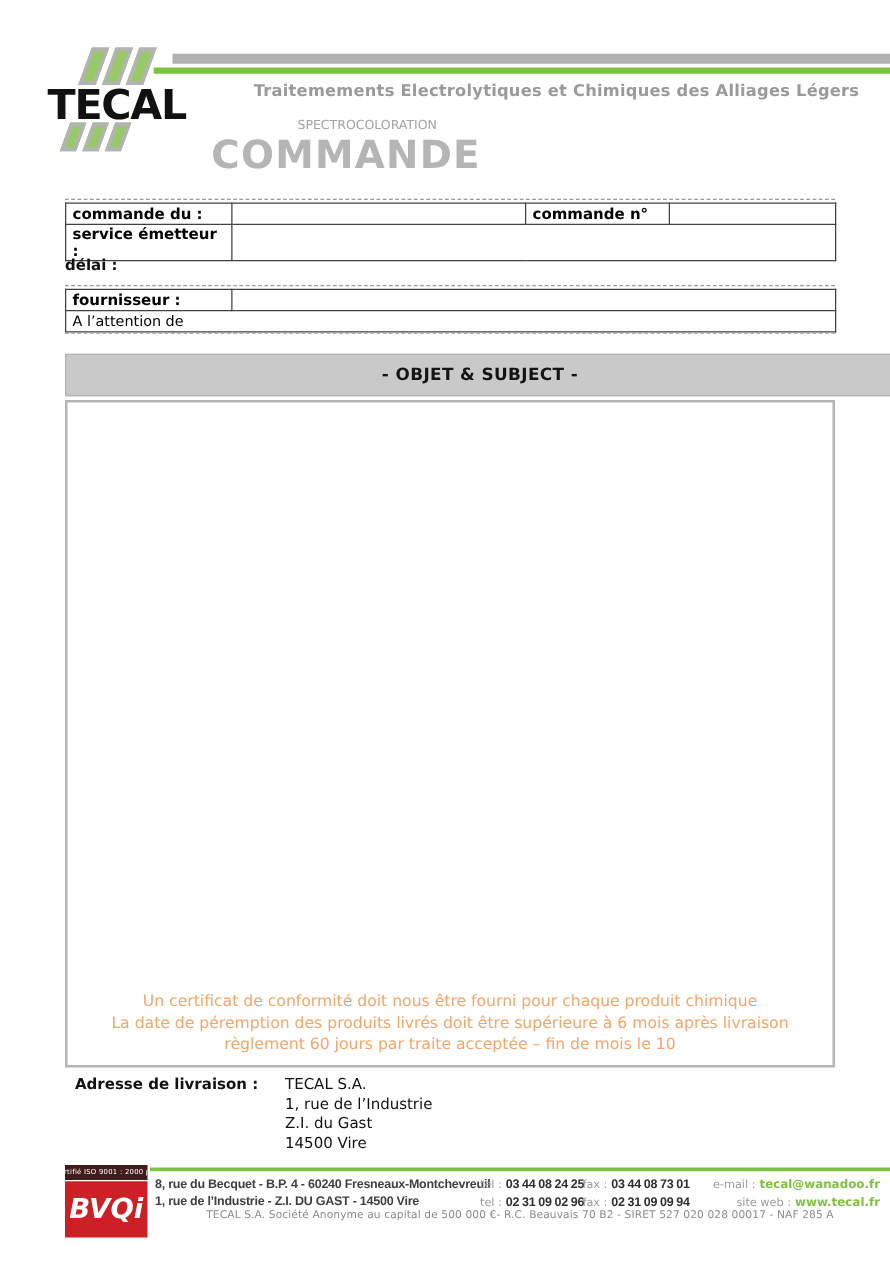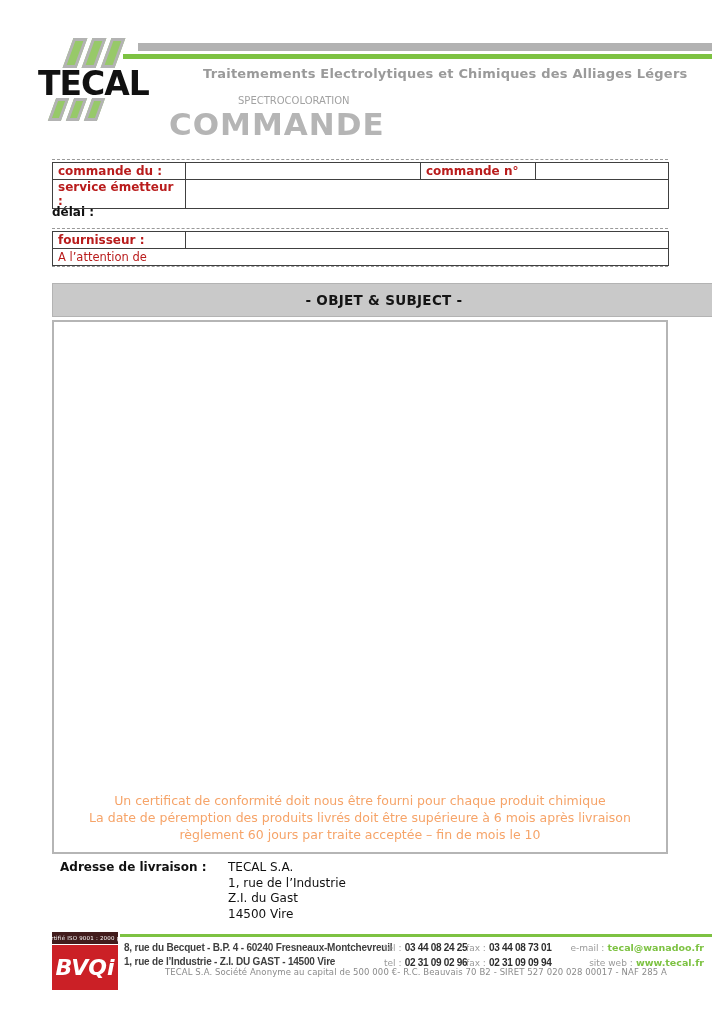--- a/index.html
+++ b/index.html
@@ -42,21 +42,21 @@
   
   .dash { position:absolute; left:52px; width:616px; height:0; border-top:1px dashed #999; }
   .dash-1 { top:159px; }
   .dash-2 { top:228px; }
   .dash-3 { top:266px; }
 
   
   table.form { position:absolute; left:52px; border-collapse:collapse; table-layout:fixed; width:616px; }
   table.form td {
     border:1px solid #404040; height:17px; padding:0 5px;
-    font-size:12px; color:#b91c1c; vertical-align:middle; background:#fff;
+    font-size:12px; color:#000000; vertical-align:middle; background:#fff;
   }
   td.lbl { font-weight:bold; }
   .tbl-1 { top:162px; }
   .tbl-2 { top:231px; }
   .delai-label { position:absolute; left:52px; top:205px; font-size:12px; font-weight:bold; color:#111; }
 
   
   .subject-header {
     position:absolute; left:52px; top:283px; width:664px; height:34px;
     background:#c9c9c9; border:1px solid #b3b3b3;

